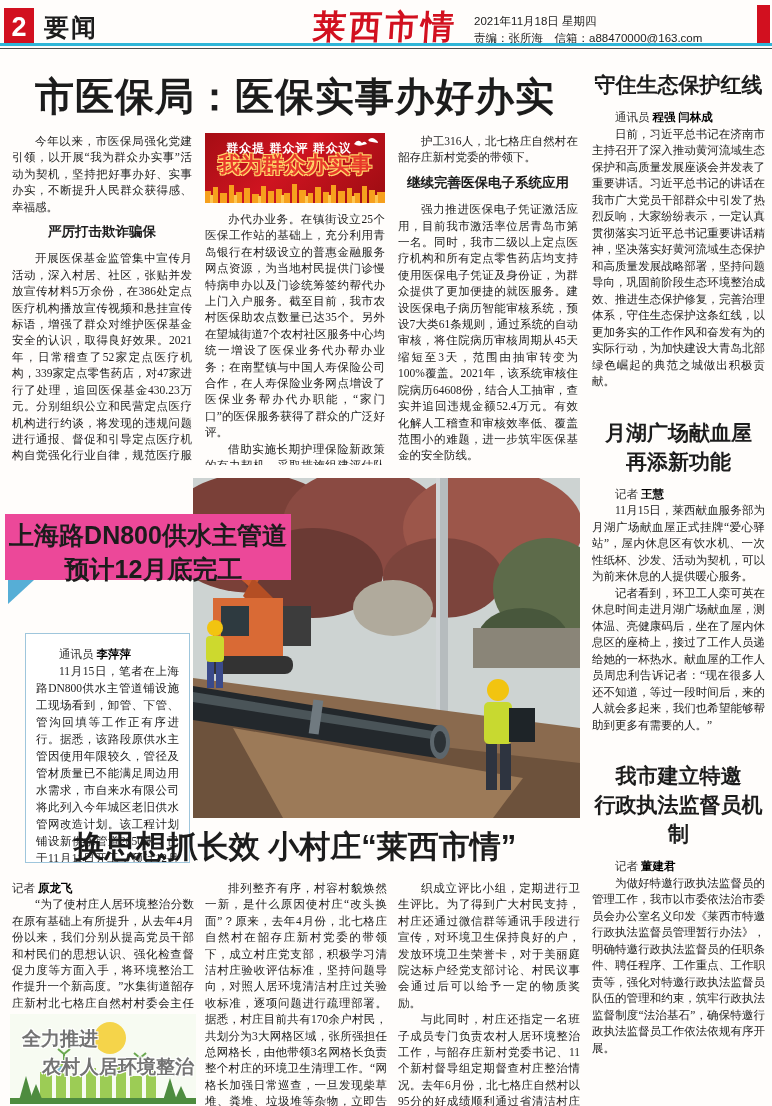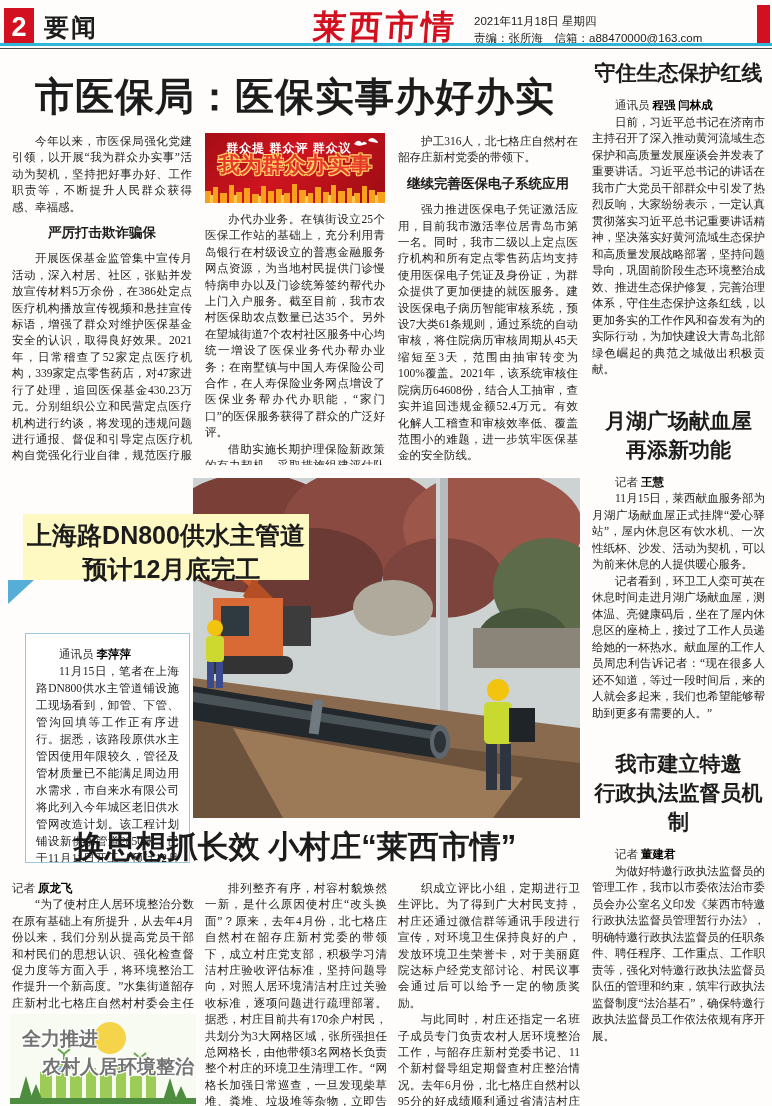--- a/index.html
+++ b/index.html
@@ -15,42 +15,42 @@
             font-weight:bold;font-size:33px;font-family:"DejaVu Serif",serif;
             transform:skewX(-4deg);letter-spacing:3px;}
   .hdr-right{position:absolute;right:28px;top:13px;width:270px;font-size:11.5px;line-height:17px;
              font-family:"Liberation Sans",sans-serif;color:#222;}
   .hdr-redbar{position:absolute;right:2px;top:5px;width:13px;height:41px;background:#d2101f;}
   .rule-cyan{position:absolute;left:0;top:43px;width:772px;height:3px;background:#2fb6d8;}
   .rule-dark{position:absolute;left:0;top:48px;width:772px;height:1px;background:#4a4a4a;}
   
   .col{position:absolute;width:180px;overflow:hidden;text-align:justify;font-size:11.5px;line-height:16.4px;}
   .col p{margin:0;text-indent:2em;}
-  .subhead{font-family:Liberation Sans, sans-serif;font-weight:bold;font-size:13.5px;
+  .subhead{font-family:Liberation Mono, monospace;font-weight:bold;font-size:13.5px;
            text-align:center;text-indent:0 !important;margin:10px 0 9px !important;}
   .byline{margin:0 0 2px;text-indent:2em;color:#333;}
   .byline b{color:#000;}
   .bold-p{font-weight:bold;}
   
   .top-headline{position:absolute;left:12px;top:70px;width:566px;text-align:center;
                 font-family:"Liberation Sans",sans-serif;font-weight:bold;font-size:39px;letter-spacing:1px;}
   .banner{position:relative;width:180px;height:70px;background:linear-gradient(135deg,#a50d14,#cf1420 45%,#9c0c12);
           overflow:hidden;margin-bottom:8px;}
   .banner-top{position:absolute;left:0;top:7px;width:168px;text-align:center;color:#fff;
               font-family:"Liberation Sans",sans-serif;font-weight:bold;font-size:12px;letter-spacing:1px;
               text-shadow:0 1px 1px #6d0а0e;}
   .banner-main{position:absolute;left:0;top:24px;width:180px;text-align:center;color:#e8382a;
                font-family:"Liberation Sans",sans-serif;font-weight:bold;font-size:22px;
                text-shadow:-1px -1px 0 #ffd76a,1px -1px 0 #ffd76a,-1px 1px 0 #ffd76a,1px 1px 0 #ffd76a;}
   .banner svg.skyline{position:absolute;left:0;bottom:0;}
   .banner svg.doves{position:absolute;right:6px;top:3px;}
   
   .photo{position:absolute;left:193px;top:478px;width:387px;height:340px;}
-  .bluebox{position:absolute;left:5px;top:514px;width:286px;height:66px;background:#fef9c3;
-           text-align:center;font-family:"Liberation Sans",sans-serif;font-weight:bold;margin-left:18px;}
+  .bluebox{position:absolute;left:5px;top:514px;width:286px;height:66px;background:#ec4899;
+           text-align:center;font-family:"Liberation Sans",sans-serif;font-weight:bold;}
   .bluebox .l1{font-size:25px;margin-top:5px;}
   .bluebox .l2{font-size:25px;margin-top:1px;padding-left:11px;}
   .bluetab{position:absolute;left:8px;top:580px;width:0;height:0;
            border-top:24px solid #56aed6;border-right:26px solid transparent;}
   .waterbox{position:absolute;left:25px;top:596px;width:143px;height:204px;background:#fff;
             border:1px solid #9fc6dc;padding:12px 10px;overflow:hidden;
             text-align:justify;font-size:11.5px;line-height:17px;margin-top:37px;}
   .waterbox p{margin:0;text-indent:2em;}
   
   .vil-headline{position:absolute;left:12px;top:826px;width:566px;text-align:center;
@@ -62,42 +62,42 @@
         text-shadow:-1px -1px 0 #fff,1px -1px 0 #fff,-1px 1px 0 #fff,1px 1px 0 #fff;}
   .promo .t1{left:12px;top:12px;}
   .promo .t2{left:32px;top:40px;}
   
   .sidebar{position:absolute;left:592px;top:58px;width:173px;height:1046px;overflow:hidden;}
   .sb-title{font-family:"Liberation Sans",sans-serif;font-weight:bold;font-size:21px;
             text-align:center;line-height:29px;margin:0;}
   .sb-body{text-align:justify;font-size:11.5px;line-height:16.5px;}
   .sb-body p{margin:0;text-indent:2em;}
   .sb-art{margin-bottom:28px;}
-  .mt8{margin-top:0;}
+  .mt8{margin-top:12px;}
 </style>
 </head>
 <body>
 
 <div class="page">
 
   <div class="pagenum">2</div>
   <div class="section">要闻</div>
   <div class="masthead">莱西市情</div>
   <div class="hdr-right">
     <div>2021年11月18日 星期四</div>
     <div>责编：张所海　信箱：a88470000@163.com</div>
   </div>
   <div class="hdr-redbar"></div>
   <div class="rule-cyan"></div>
   <div class="rule-dark"></div>
 
   <h1 class="top-headline" style="margin:0;">市医保局：医保实事办好办实</h1>
 
   <div class="col" style="left:12px;top:133px;height:332px;">
-    <p>今年以来，市医保局强化党建引领，以开展“我为群众办实事”活动为契机，坚持把好事办好、工作职责等，不断提升人民群众获得感、幸福感。</p>
+    <p>今年以来，市医保局强化党建引领，以开展“我为群众办实事”活动为契机，坚持把好事办好、实事办实，不断提升人民群众获得感、幸福感。</p>
     <p class="subhead">严厉打击欺诈骗保</p>
     <p>开展医保基金监管集中宣传月活动，深入村居、社区，张贴并发放宣传材料5万余份，在386处定点医疗机构播放宣传视频和悬挂宣传标语，增强了群众对维护医保基金安全的认识，取得良好效果。2021年，日常稽查了52家定点医疗机构，339家定点零售药店，对47家进行了处理，追回医保基金430.23万元。分别组织公立和民营定点医疗机构进行约谈，将发现的违规问题进行通报、督促和引导定点医疗机构自觉强化行业自律，规范医疗服务行为。</p>
 
   </div>
 
   <div class="col" style="left:205px;top:133px;height:332px;">
     <div class="banner">
       <svg class="doves" width="26" height="12" viewBox="0 0 26 12">
         <path d="M1 8 Q5 2 9 7 Q12 4 14 8 L10 9 Q5 11 1 8Z" fill="#fff"></path>
         <path d="M15 4 Q19 0 23 4 Q25 5 25 7 L19 6 Q16 6 15 4Z" fill="#fff"></path>

